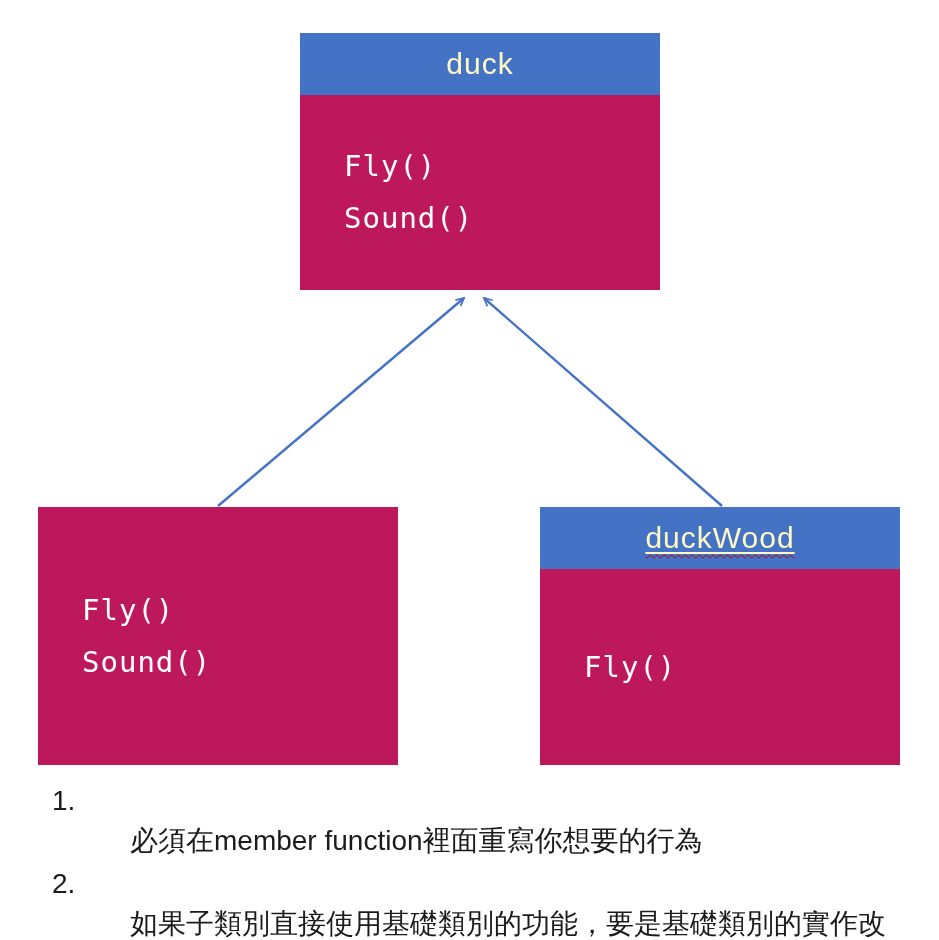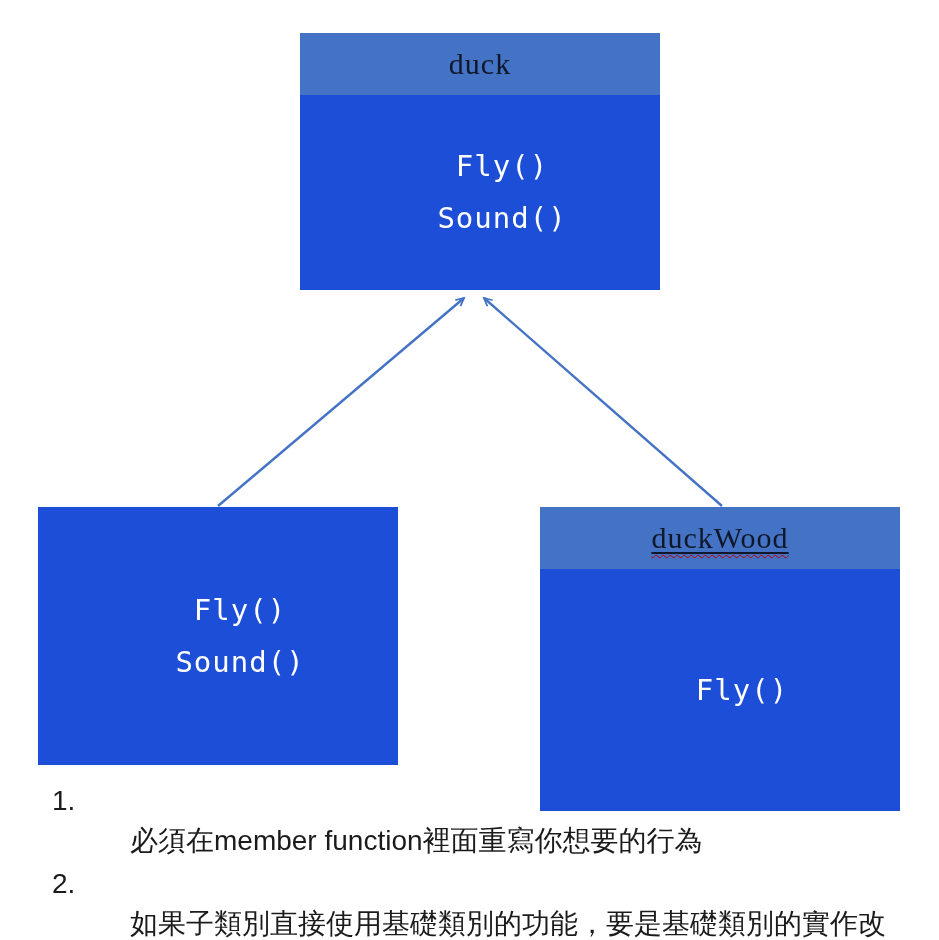--- a/index.html
+++ b/index.html
@@ -17,47 +17,46 @@
 
   
   .class-box {
     position: absolute;
     display: flex;
     flex-direction: column;
     width: 360px;
   }
   .class-box.top    { left: 300px; top: 33px;  height: 257px; }
   .class-box.left   { left: 38px;  top: 507px; height: 258px; }
-  .class-box.right  { left: 540px; top: 507px; height: 304px; }
+  .class-box.right  { left: 540px; top: 507px; height: 258px; }
 
   .class-header {
     background: #4472C4;
     height: 62px;
     flex: 0 0 62px;
     display: flex;
     align-items: center;
     justify-content: center;
-    color: #0f172a;
-    font-family: Liberation Serif, serif;
+    color: #fef9c3;
+    font-family: Liberation Sans, sans-serif;
     font-size: 30px;
     letter-spacing: 1px;
   }
   .class-body {
-    background: #1d4ed8;
+    background: #be185d;
     flex: 1;
     display: flex;
     flex-direction: column;
     justify-content: center;
     gap: 19px;
     padding-left: 44px;
     color: #ffffff;
     font-family: "DejaVu Sans Mono", monospace;
     font-size: 29px;
     letter-spacing: 1px;
-    align-items: center;
   }
   .member-line { line-height: 33px; }
 
   
   .title-squiggle {
     text-decoration: underline wavy #c00000;
     text-decoration-thickness: 1px;
     text-underline-offset: 6px;
   }
   .title-underline {

